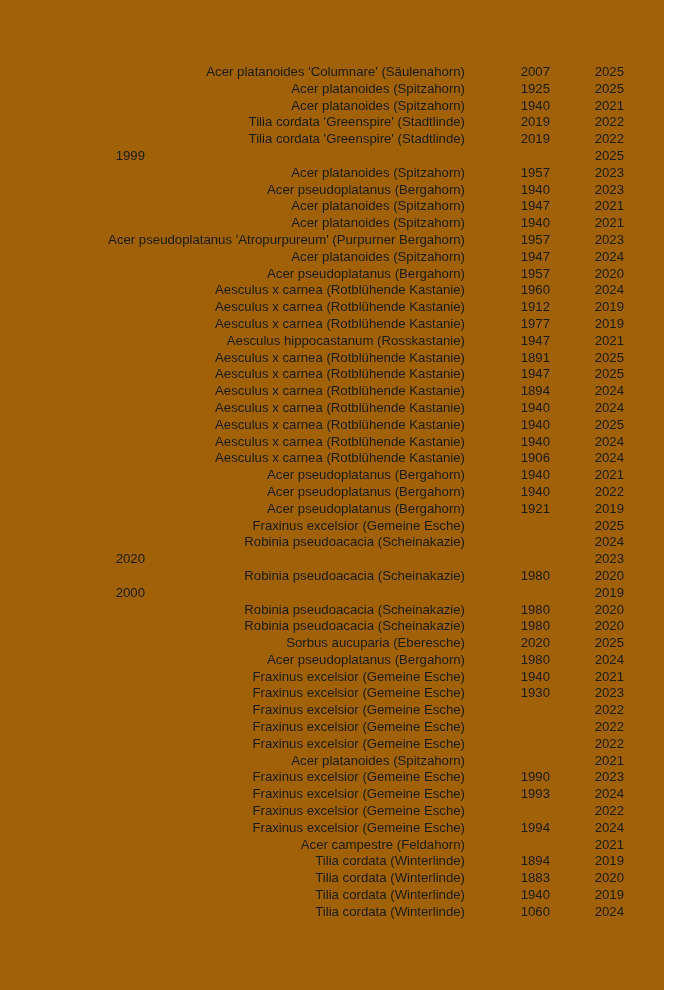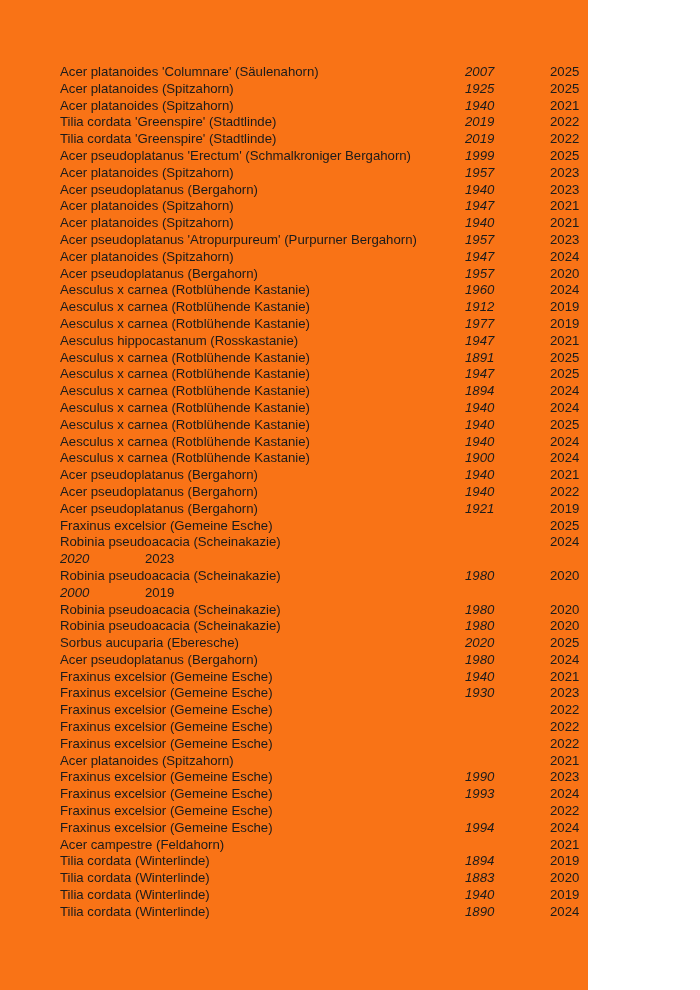--- a/index.html
+++ b/index.html
@@ -4,24 +4,25 @@
 <style>
   * { margin: 0; padding: 0; box-sizing: border-box; }
   html, body {
     width: 700px;
     height: 990px;
     background: #ffffff;
     font-family: "Liberation Sans", "DejaVu Sans", sans-serif;
   }
   .page {
     position: relative;
-    width: 588px;
+    width: 664px;
     height: 990px;
-    background: #f97316;
+    background: #a16207;
     overflow: hidden;
+    text-align: right;
   }
   .tree-table {
     position: absolute;
     top: 64px;
     left: 60px;
     right: 40px;
   }
   .row {
     display: flex;
     align-items: baseline;
@@ -32,21 +33,20 @@
     white-space: nowrap;
   }
   .cell-name {
     width: 405px;
     flex: 0 0 405px;
     overflow: hidden;
   }
   .cell-year1 {
     width: 85px;
     flex: 0 0 85px;
-    font-style: italic;
   }
   .cell-year2 {
     flex: 1 1 auto;
   }
 </style>
 </head>
 <body>
 
 <div class="page">
   <div class="tree-table" id="tree-table">
@@ -74,21 +74,20 @@
     <span class="cell-year2">2022</span>
   </div>
 
   <div class="row">
     <span class="cell-name">Tilia cordata 'Greenspire' (Stadtlinde)</span>
     <span class="cell-year1">2019</span>
     <span class="cell-year2">2022</span>
   </div>
 
   <div class="row">
-    <span class="cell-name">Acer pseudoplatanus 'Erectum' (Schmalkroniger Bergahorn)</span>
     <span class="cell-year1">1999</span>
     <span class="cell-year2">2025</span>
   </div>
 
   <div class="row">
     <span class="cell-name">Acer platanoides (Spitzahorn)</span>
     <span class="cell-year1">1957</span>
     <span class="cell-year2">2023</span>
   </div>
 
@@ -183,21 +182,21 @@
   </div>
 
   <div class="row">
     <span class="cell-name">Aesculus x carnea (Rotblühende Kastanie)</span>
     <span class="cell-year1">1940</span>
     <span class="cell-year2">2024</span>
   </div>
 
   <div class="row">
     <span class="cell-name">Aesculus x carnea (Rotblühende Kastanie)</span>
-    <span class="cell-year1">1900</span>
+    <span class="cell-year1">1906</span>
     <span class="cell-year2">2024</span>
   </div>
 
   <div class="row">
     <span class="cell-name">Acer pseudoplatanus (Bergahorn)</span>
     <span class="cell-year1">1940</span>
     <span class="cell-year2">2021</span>
   </div>
 
   <div class="row">
@@ -343,17 +342,17 @@
   </div>
 
   <div class="row">
     <span class="cell-name">Tilia cordata (Winterlinde)</span>
     <span class="cell-year1">1940</span>
     <span class="cell-year2">2019</span>
   </div>
 
   <div class="row">
     <span class="cell-name">Tilia cordata (Winterlinde)</span>
-    <span class="cell-year1">1890</span>
+    <span class="cell-year1">1060</span>
     <span class="cell-year2">2024</span>
   </div>
 </div>
 </div>
 
 </body></html>

